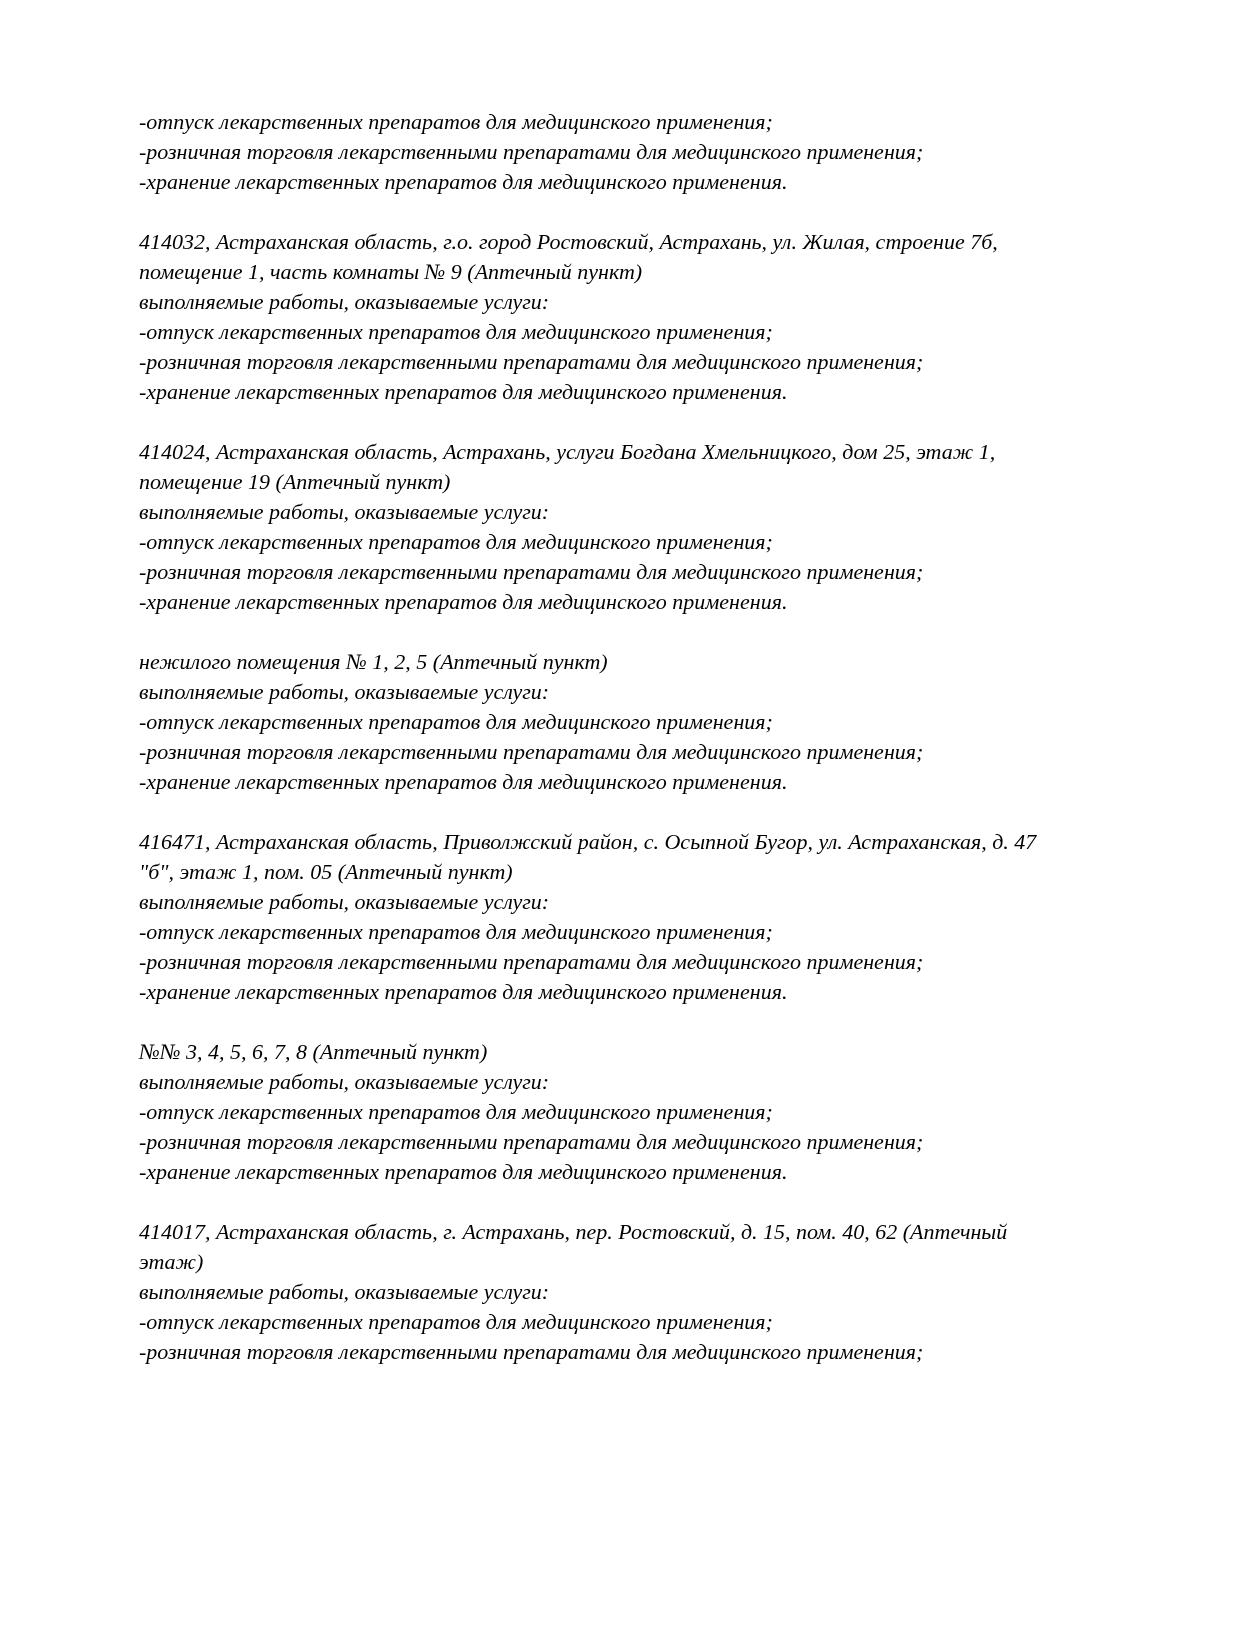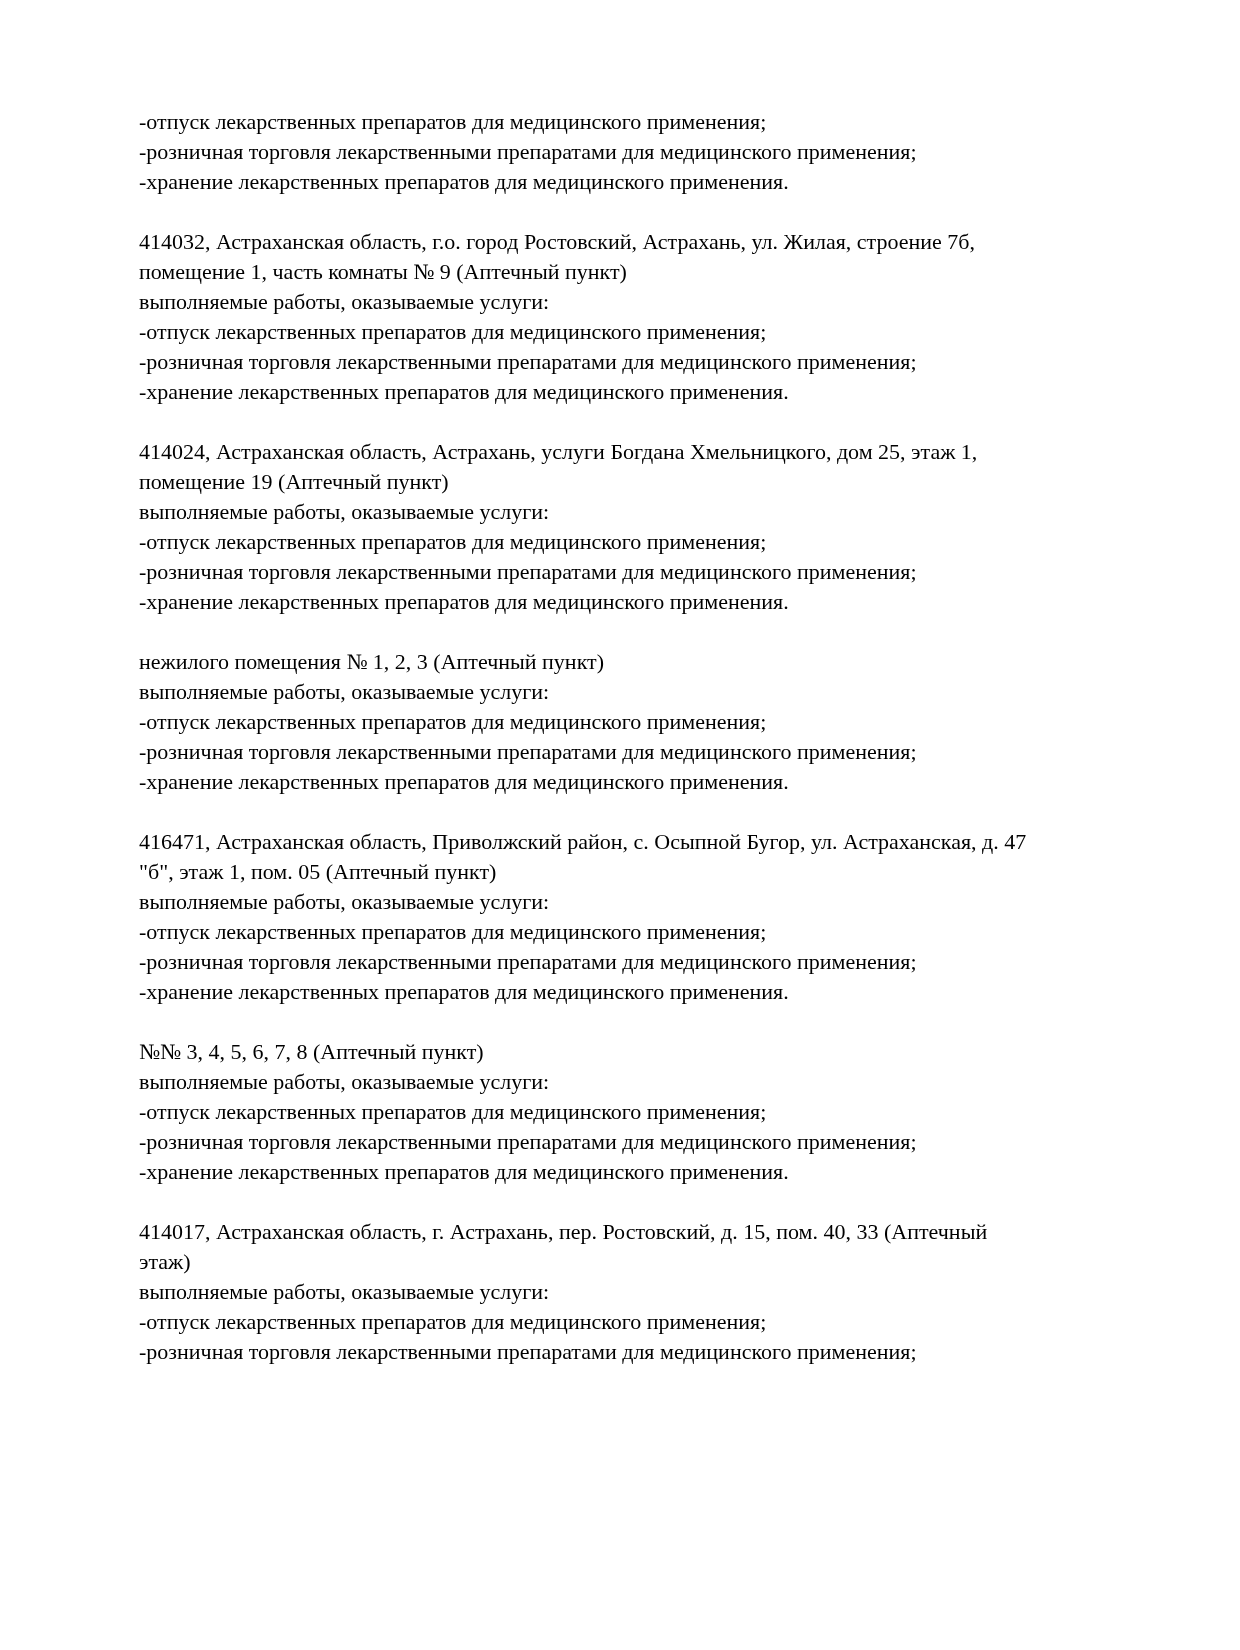--- a/index.html
+++ b/index.html
@@ -16,20 +16,21 @@
   .page {
     box-sizing: border-box;
     width: 1240px;
     height: 1650px;
     padding: 107px 30px 0 139px;
     font-family: "Liberation Serif", "DejaVu Serif", serif;
     font-size: 22px;
     line-height: 30px;
     color: #000000;
     background: #ffffff;
+    font-style: italic;
   }
   .block {
     margin: 0 0 30px 0;
     padding: 0;
   }
   .line {
     white-space: nowrap;
     height: 30px;
   }
 </style>
@@ -53,21 +54,21 @@
       </section>
       <section class="block">
         <div class="line">414024, Астраханская область, Астрахань, услуги Богдана Хмельницкого, дом 25, этаж 1,</div>
         <div class="line">помещение 19 (Аптечный пункт)</div>
         <div class="line">выполняемые работы, оказываемые услуги:</div>
         <div class="line">-отпуск лекарственных препаратов для медицинского применения;</div>
         <div class="line">-розничная торговля лекарственными препаратами для медицинского применения;</div>
         <div class="line">-хранение лекарственных препаратов для медицинского применения.</div>
       </section>
       <section class="block">
-        <div class="line">нежилого помещения № 1, 2, 3 (Аптечный пункт)</div>
+        <div class="line">нежилого помещения № 1, 2, 5 (Аптечный пункт)</div>
         <div class="line">выполняемые работы, оказываемые услуги:</div>
         <div class="line">-отпуск лекарственных препаратов для медицинского применения;</div>
         <div class="line">-розничная торговля лекарственными препаратами для медицинского применения;</div>
         <div class="line">-хранение лекарственных препаратов для медицинского применения.</div>
       </section>
       <section class="block">
         <div class="line">416471, Астраханская область, Приволжский район, с. Осыпной Бугор, ул. Астраханская, д. 47</div>
         <div class="line">"б", этаж 1, пом. 05 (Аптечный пункт)</div>
         <div class="line">выполняемые работы, оказываемые услуги:</div>
         <div class="line">-отпуск лекарственных препаратов для медицинского применения;</div>
@@ -75,20 +76,20 @@
         <div class="line">-хранение лекарственных препаратов для медицинского применения.</div>
       </section>
       <section class="block">
         <div class="line">№№ 3, 4, 5, 6, 7, 8 (Аптечный пункт)</div>
         <div class="line">выполняемые работы, оказываемые услуги:</div>
         <div class="line">-отпуск лекарственных препаратов для медицинского применения;</div>
         <div class="line">-розничная торговля лекарственными препаратами для медицинского применения;</div>
         <div class="line">-хранение лекарственных препаратов для медицинского применения.</div>
       </section>
       <section class="block">
-        <div class="line">414017, Астраханская область, г. Астрахань, пер. Ростовский, д. 15, пом. 40, 33 (Аптечный</div>
+        <div class="line">414017, Астраханская область, г. Астрахань, пер. Ростовский, д. 15, пом. 40, 62 (Аптечный</div>
         <div class="line">этаж)</div>
         <div class="line">выполняемые работы, оказываемые услуги:</div>
         <div class="line">-отпуск лекарственных препаратов для медицинского применения;</div>
         <div class="line">-розничная торговля лекарственными препаратами для медицинского применения;</div>
       </section>
     </div>
 </main>
 
 </body></html>

